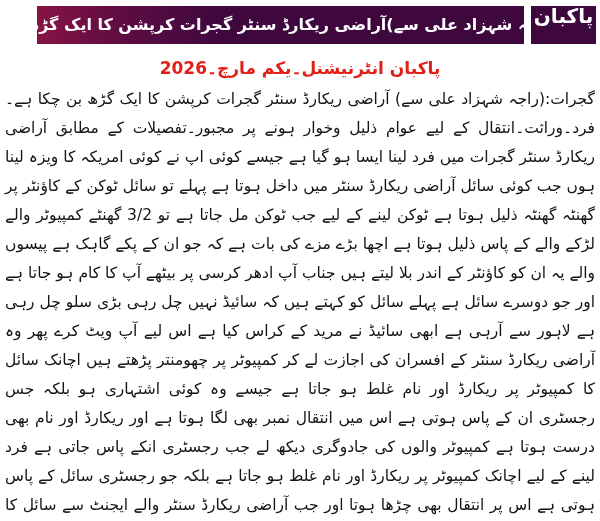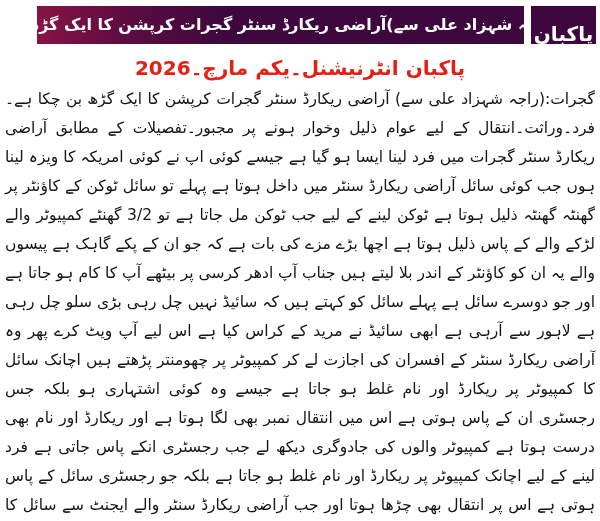--- a/index.html
+++ b/index.html
@@ -25,21 +25,21 @@
     gap: 7px;
     padding: 6px 4px 0 37px;
     height: 38px;
   }
   .brand-box {
     width: 65px;
     flex: 0 0 65px;
     background: #3e083e;
     color: #ffffff;
     display: flex;
-    align-items: flex-end;
+    align-items: flex-start;
     justify-content: center;
     font-size: 20px;
     font-weight: bold;
     line-height: 1;
   }
   .headline-bar {
     flex: 1 1 auto;
     background: linear-gradient(270deg, #3e083e 0%, #3e083e 62%, #5c0c42 82%, #871345 100%);
     color: #ffffff;
     display: flex;
@@ -50,21 +50,21 @@
     white-space: nowrap;
     overflow: hidden;
     padding: 0 8px;
     line-height: 1;
   }
   
   .dateline {
     margin-top: 13px;
     text-align: center;
     color: #e32017;
-    font-size: 20px;
+    font-size: 17px;
     font-weight: bold;
     height: 22px;
     line-height: 22px;
   }
   
   .article-body {
     margin-top: 6px;
     padding: 0 5px;
     direction: rtl;
     text-align: justify;

